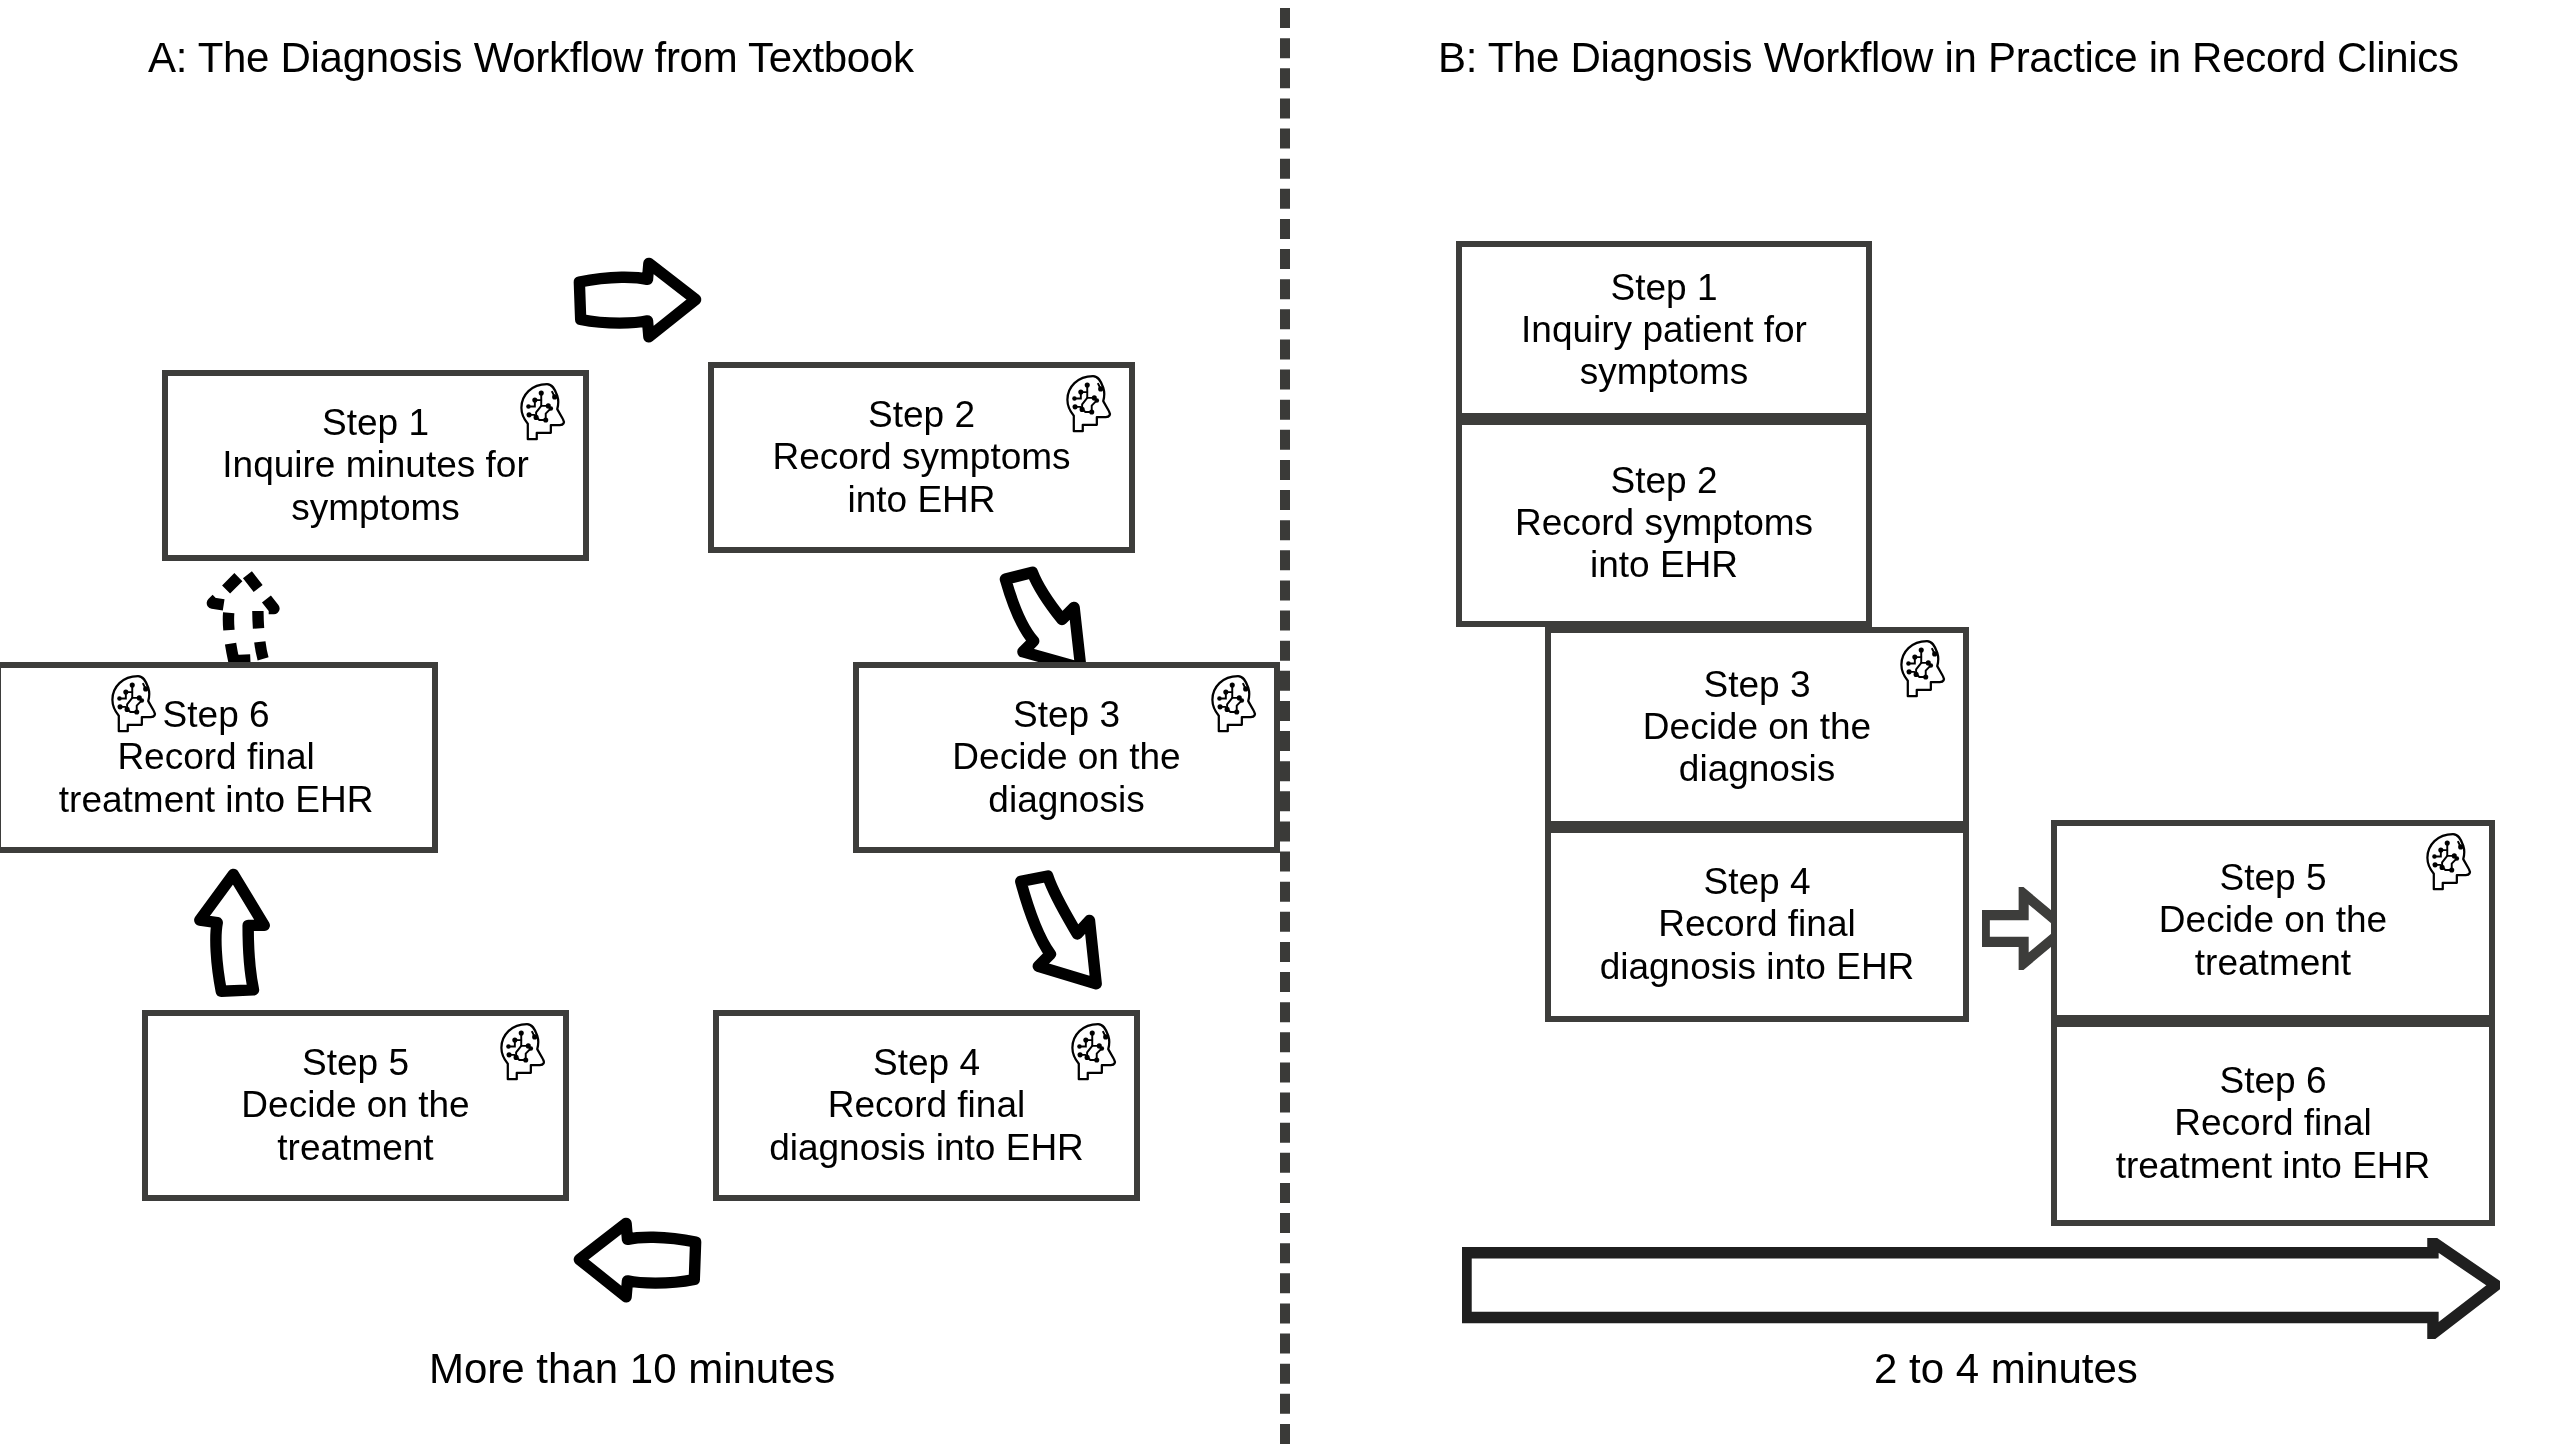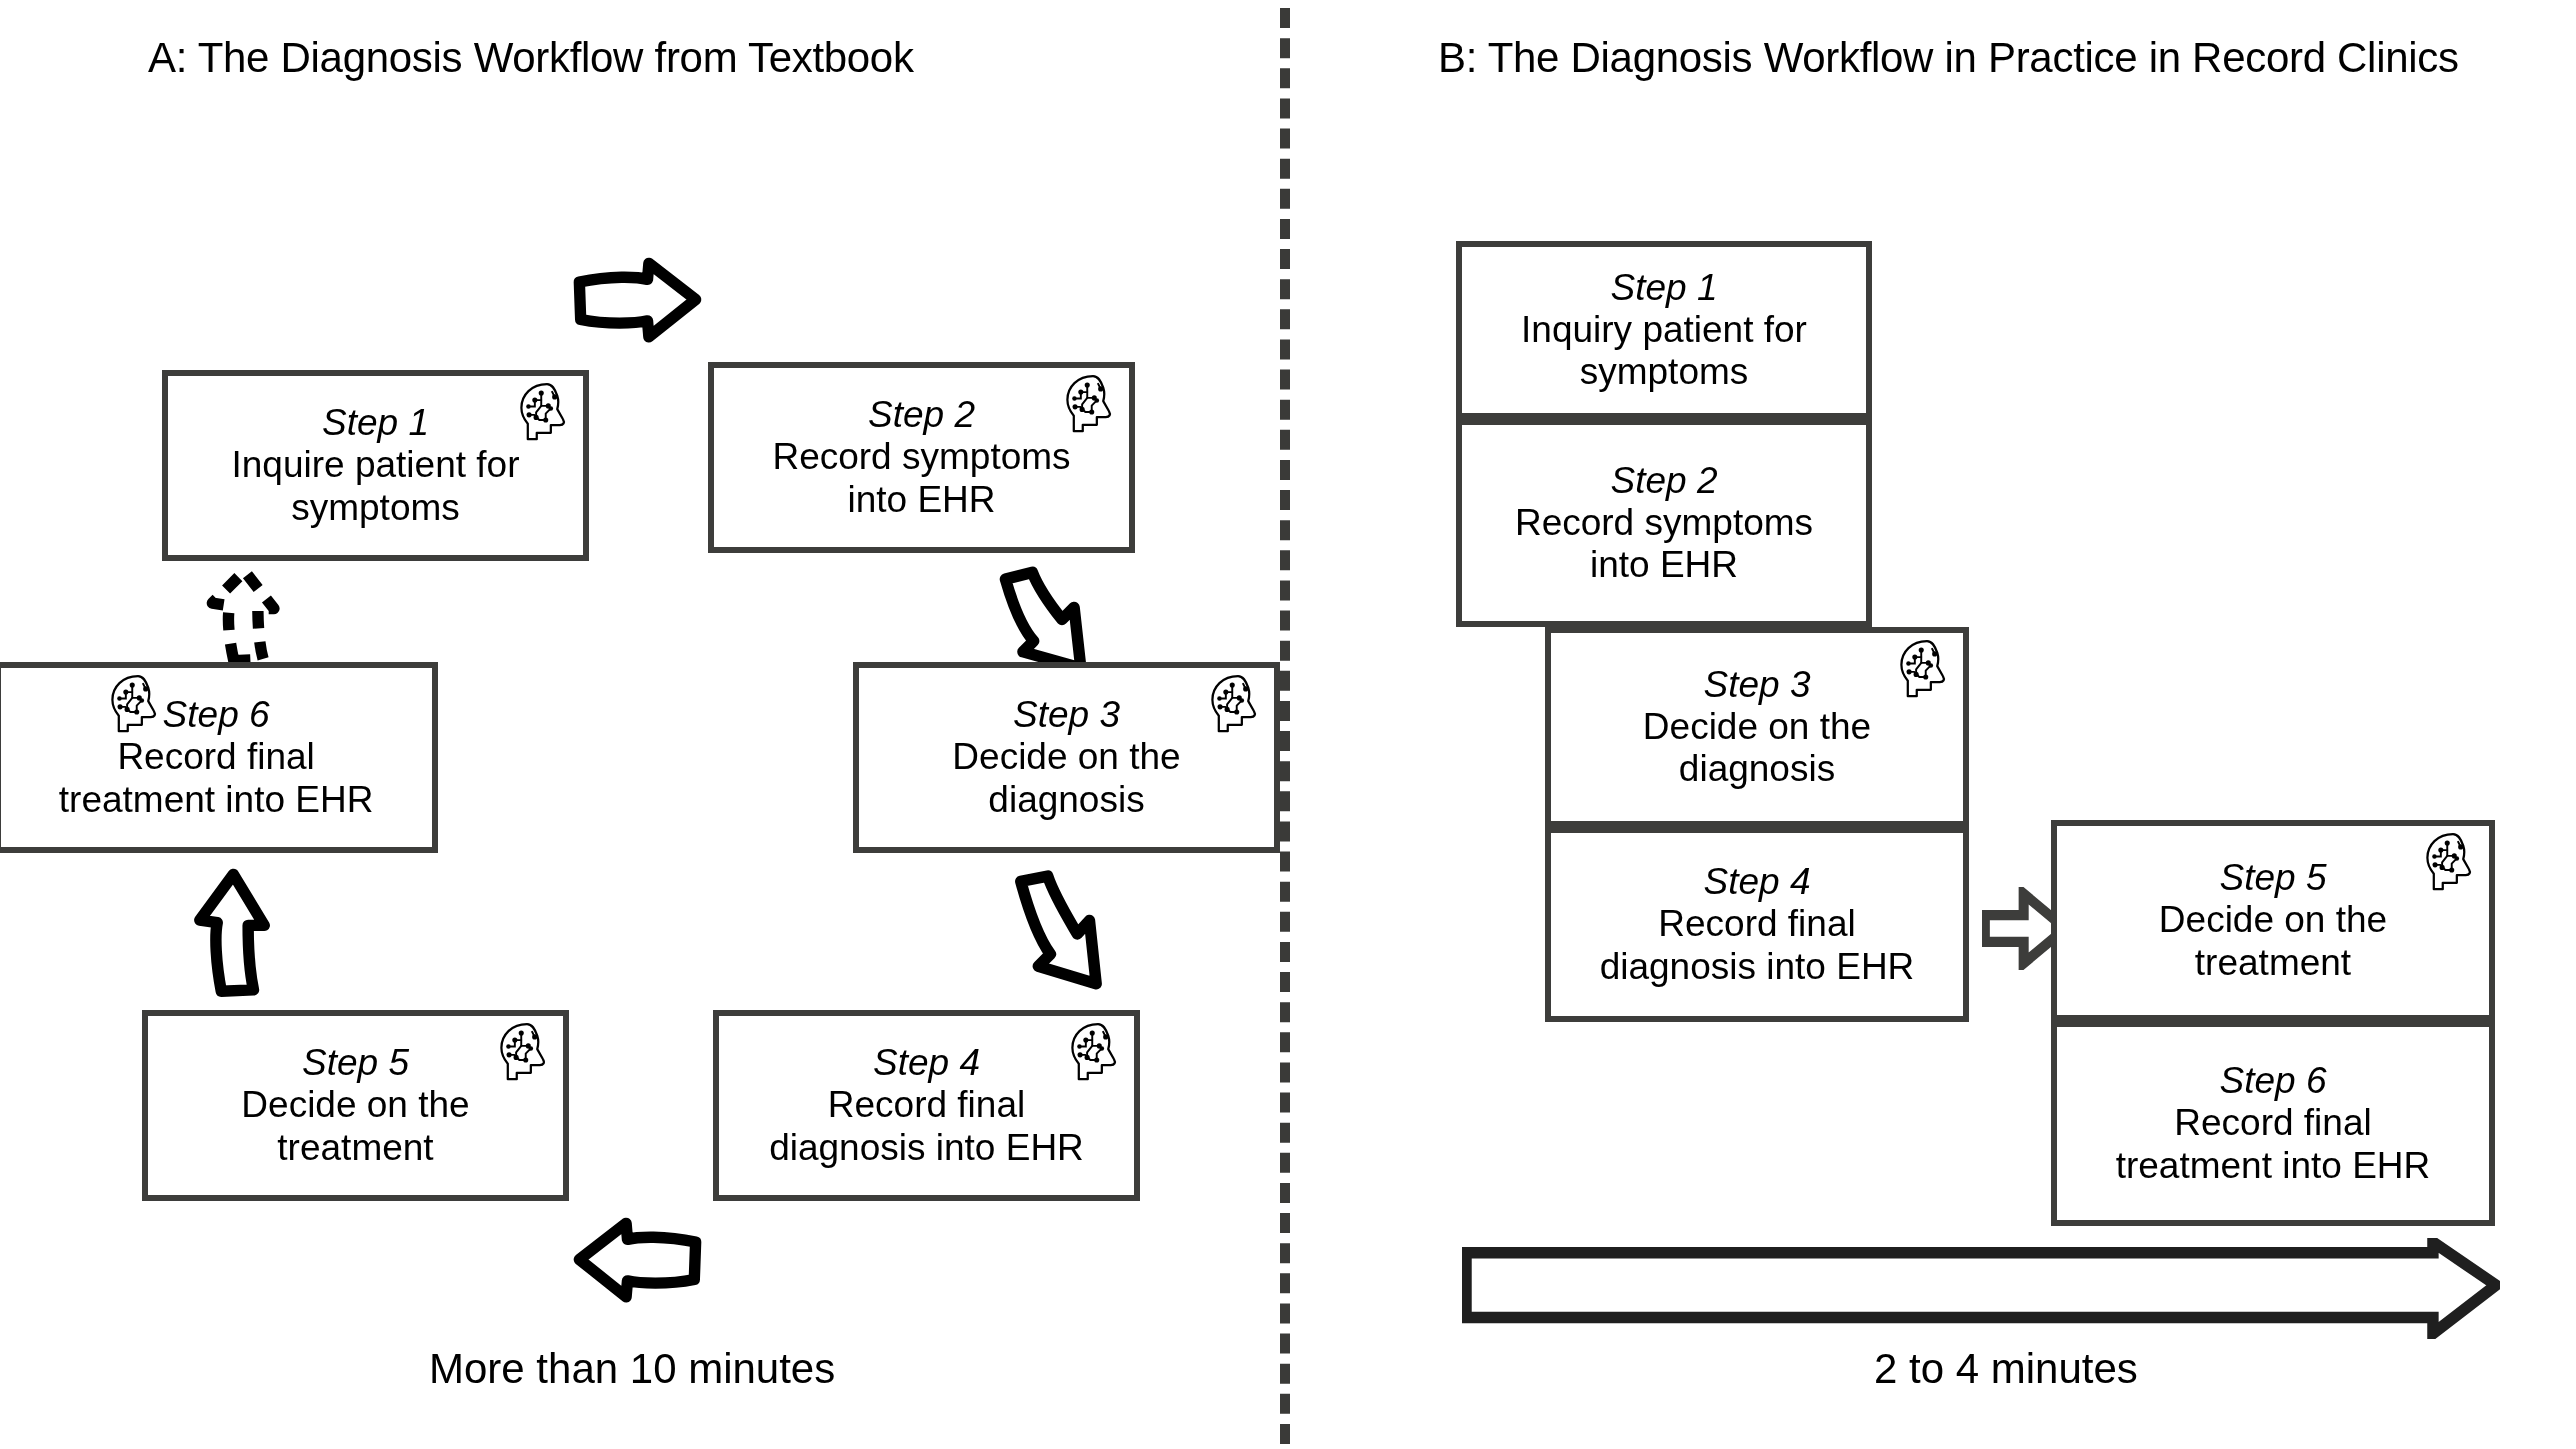--- a/index.html
+++ b/index.html
@@ -42,21 +42,21 @@
     align-items:center;
     justify-content:center;
   }
   .step-box .ln{
     font-size:37px;
     line-height:1.14;
     text-align:center;
     white-space:nowrap;
     color:#000;
   }
-  .step-box .ln.first{letter-spacing:0px;font-style:italic;}
+  .step-box .ln.first{letter-spacing:0px;}
 
   
   .ai-head{
     position:absolute;
     width:64px;height:64px;
     pointer-events:none;
   }
   .ai-head svg{display:block;width:100%;height:100%;}
 
   
@@ -180,21 +180,21 @@
             <circle cx="33" cy="60" r="4"></circle>
           <circle cx="22" cy="56" r="4"></circle>
             <circle cx="48" cy="64" r="4"></circle>
           <circle cx="21" cy="43" r="3.5"></circle>
             <circle cx="62" cy="28" r="4"></circle>
           <circle cx="56" cy="46" r="3.5"></circle>
         </g>
       </svg>
     </span>
     <span class="ln first">Step 1</span>
-    <span class="ln">Inquire patient for</span>
+    <span class="ln">Inquire minutes for</span>
     <span class="ln">symptoms</span>
   </div>
 
   <div class="step-box" id="a-step2">
     <span class="ai-head">
       <svg viewBox="0 0 100 100">
         <path d="M50 8 C 26 8 10 25 10 45 C 10 57 15 64 20 70 L 20 94 L 34 94 L 34 84 L 56 84 L 56 72 L 70 72 C 76 72 78 68 75 63 L 66 47 C 68 40 68 32 66 26 C 62 15 58 8 50 8 Z" fill="#fff" stroke="#000" stroke-width="3.5" stroke-linejoin="round"></path>
         <g stroke="#000" stroke-width="3" fill="none" stroke-linecap="round">
           <path d="M21 43 L 31 43 L 31 33"></path>
             <path d="M31 33 L 41 33"></path>

